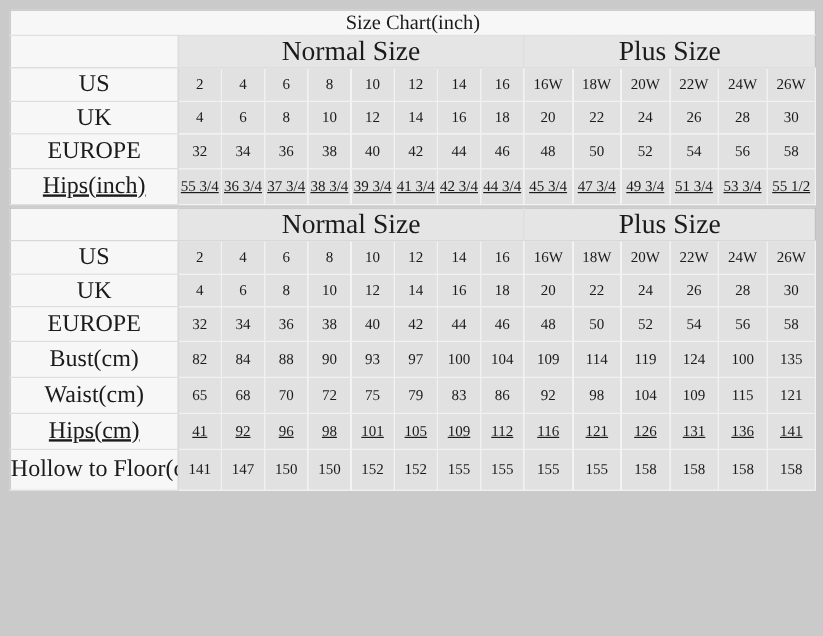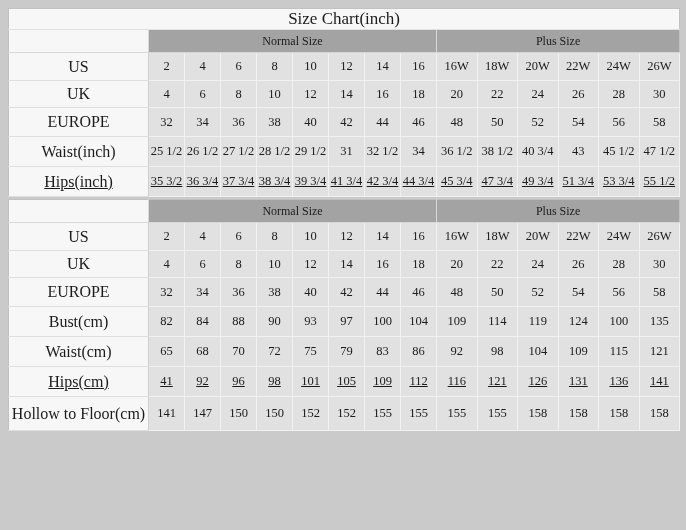--- a/index.html
+++ b/index.html
@@ -42,28 +42,28 @@
     height: 20px;
     border-bottom: 1px solid #e0e0e0;
     background: #f7f7f7;
   }
   .corner-cell {
     height: 22px;
     border-bottom: 1px solid #d8d8d8;
     background: #f7f7f7;
   }
   .group-cell {
-    font-size: 12px;
+    font-size: 23px;
     height: 22px;
     border-left: 1px solid #d8d8d8;
     border-bottom: 1px solid #d8d8d8;
-    background: #a3a3a3;
+    background: #e5e5e5;
   }
   .label-cell {
-    font-size: 16px;
+    font-size: 20px;
     background: #f7f7f7;
     border-top: 1px solid #dedede;
     border-bottom: 1px solid #dedede;
     border-right: 1px solid #cfcfcf;
   }
   .data-cell {
     font-size: 12.5px;
     background: #e1e1e1;
     border: 1px solid #f1f1f1;
   }
@@ -144,40 +144,23 @@
             <td class="data-cell">42</td>
             <td class="data-cell">44</td>
             <td class="data-cell">46</td>
             <td class="data-cell">48</td>
             <td class="data-cell">50</td>
             <td class="data-cell">52</td>
             <td class="data-cell">54</td>
             <td class="data-cell">56</td>
             <td class="data-cell">58</td>
           </tr>
-          <tr class="row-data" style="height: 30px;">
-            <td class="label-cell">Waist(inch)</td>
-            <td class="data-cell">25 1/2</td>
-            <td class="data-cell">26 1/2</td>
-            <td class="data-cell">27 1/2</td>
-            <td class="data-cell">28 1/2</td>
-            <td class="data-cell">29 1/2</td>
-            <td class="data-cell">31</td>
-            <td class="data-cell">32 1/2</td>
-            <td class="data-cell">34</td>
-            <td class="data-cell">36 1/2</td>
-            <td class="data-cell">38 1/2</td>
-            <td class="data-cell">40 3/4</td>
-            <td class="data-cell">43</td>
-            <td class="data-cell">45 1/2</td>
-            <td class="data-cell">47 1/2</td>
-          </tr>
           <tr class="row-data" style="height: 30px; text-decoration: underline;">
             <td class="label-cell">Hips(inch)</td>
-            <td class="data-cell">35 3/2</td>
+            <td class="data-cell">55 3/4</td>
             <td class="data-cell">36 3/4</td>
             <td class="data-cell">37 3/4</td>
             <td class="data-cell">38 3/4</td>
             <td class="data-cell">39 3/4</td>
             <td class="data-cell">41 3/4</td>
             <td class="data-cell">42 3/4</td>
             <td class="data-cell">44 3/4</td>
             <td class="data-cell">45 3/4</td>
             <td class="data-cell">47 3/4</td>
             <td class="data-cell">49 3/4</td>

